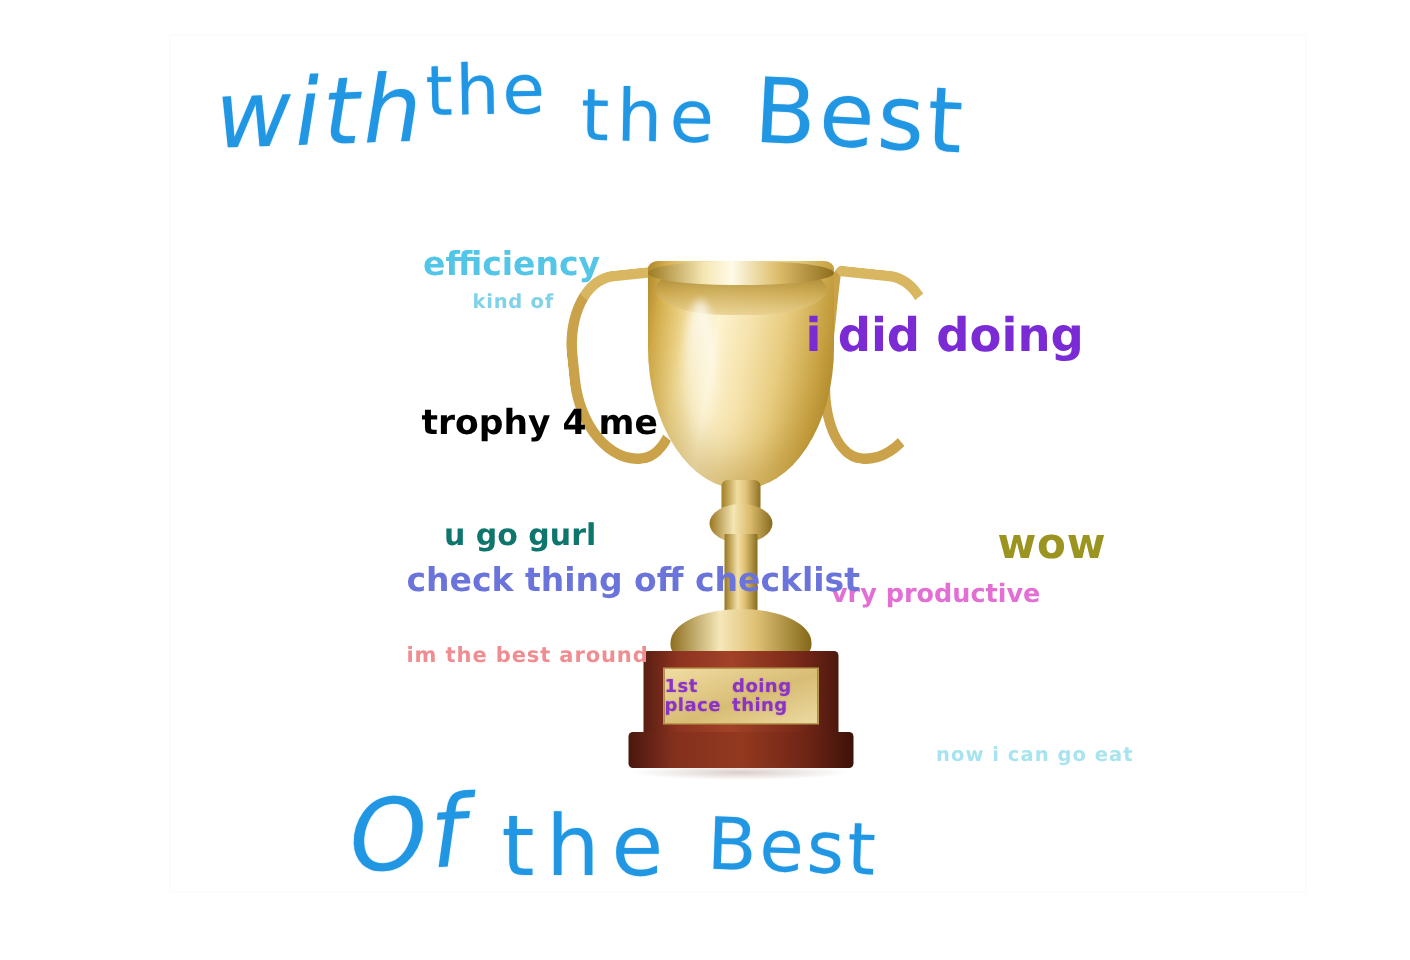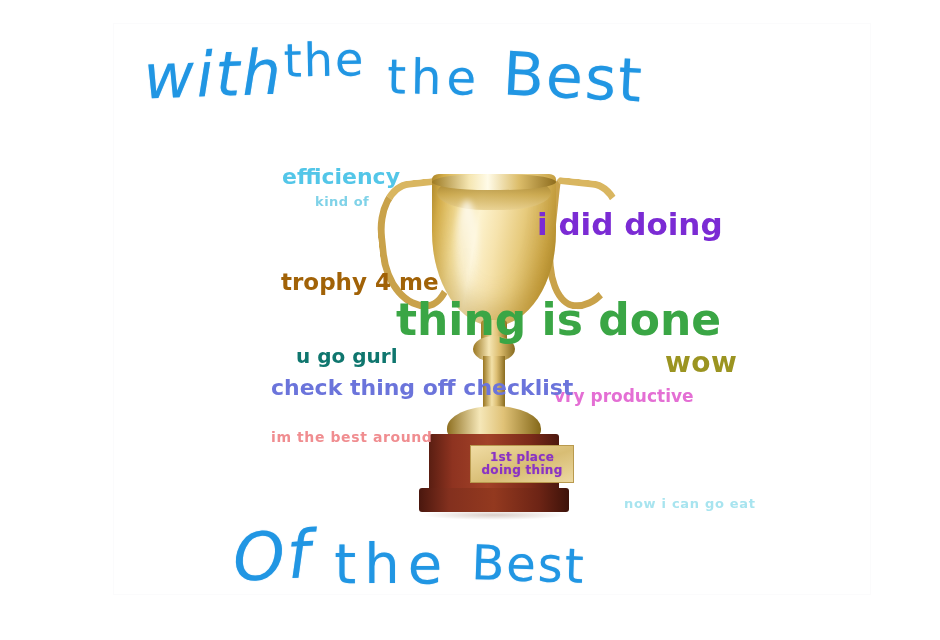--- a/index.html
+++ b/index.html
@@ -75,21 +75,21 @@
   .label {
     position: absolute;
     white-space: nowrap;
     font-family: "DejaVu Sans", sans-serif;
     font-weight: 600;
   }
 
   #lbl-efficiency      { left: 168px; top: 140px; font-size: 22px; color: #53c6e8; font-weight: 600; }
   #lbl-kindof          { left: 201px; top: 170px; font-size: 13px; color: #7fd2e8; font-weight: 700; letter-spacing: .5px;}
   #lbl-ididthing       { left: 423px; top: 182px; font-size: 31px; color: #7b2bd4; font-weight: 600; }
-  #lbl-trophy4me       { left: 167px; top: 245px; font-size: 23px; color: #a16207; font-weight: 600; }
+  #lbl-trophy4me       { left: 167px; top: 245px; font-size: 23px; color: #000000; font-weight: 600; }
   #lbl-thingisdone     { left: 282px; top: 270px; font-size: 44px; color: #3aa645; font-weight: 600; }
   #lbl-ugogurl         { left: 182px; top: 320px; font-size: 20px; color: #0f766e; font-weight: 600; }
   #lbl-wow             { left: 551px; top: 322px; font-size: 28px; color: #9b9421; font-weight: 800; letter-spacing: .5px;}
   #lbl-checklist       { left: 157px; top: 351px; font-size: 22px; color: #6b74db; font-weight: 600; }
   #lbl-vryproductive   { left: 440px; top: 362px; font-size: 17px; color: #e46fd4; font-weight: 700; }
   #lbl-imthebest       { left: 157px; top: 405px; font-size: 14px; color: #f08d90; font-weight: 700; letter-spacing: .6px;}
   #lbl-nowicangoeat    { left: 510px; top: 472px; font-size: 13px; color: #a8e4ef; font-weight: 600; letter-spacing: .7px;}
 
   
   #trophy {
@@ -232,25 +232,24 @@
   .plaque {
     position: absolute;
     left: 73px;
     top: 281px;
     width: 104px;
     height: 38px;
     background: linear-gradient(160deg,#f0dca4,#d8bd74 55%,#ecd9a2);
     border: 1px solid #b99a4e;
     box-sizing: border-box;
     display: flex;
-    flex-direction: column;
+    flex-direction: row;
     align-items: center;
     justify-content: center;
     line-height: 1.05;
-    margin-left: 28px;
   }
   .plaque-line {
     color: #8a33c4;
     font-size: 12px;
     font-weight: 700;
     font-family: "DejaVu Sans", sans-serif;
     letter-spacing: .3px;
     text-shadow: 0 0 1px rgba(138,51,196,.5);
   }
   
@@ -291,21 +290,20 @@
         <span class="plaque-line">doing thing</span>
       </div>
       <div class="base-bottom"></div>
       <div class="base-shadow"></div>
     </div>
 
     <div class="label" id="lbl-efficiency">efficiency</div>
     <div class="label" id="lbl-kindof">kind of</div>
     <div class="label" id="lbl-ididthing">i did doing</div>
     <div class="label" id="lbl-trophy4me">trophy 4 me</div>
-    <div class="label" id="lbl-thingisdone">thing is done</div>
     <div class="label" id="lbl-ugogurl">u go gurl</div>
     <div class="label" id="lbl-wow">wow</div>
     <div class="label" id="lbl-vryproductive">vry productive</div>
     <div class="label" id="lbl-checklist">check thing off checklist</div>
     <div class="label" id="lbl-imthebest">im the best around</div>
     <div class="label" id="lbl-nowicangoeat">now i can go eat</div>
 
     <div class="handwritten" id="caption-top">
       <span class="hw-word w1">with</span><span class="hw-word w2">the</span>
       <span class="hw-word w3">the</span>

